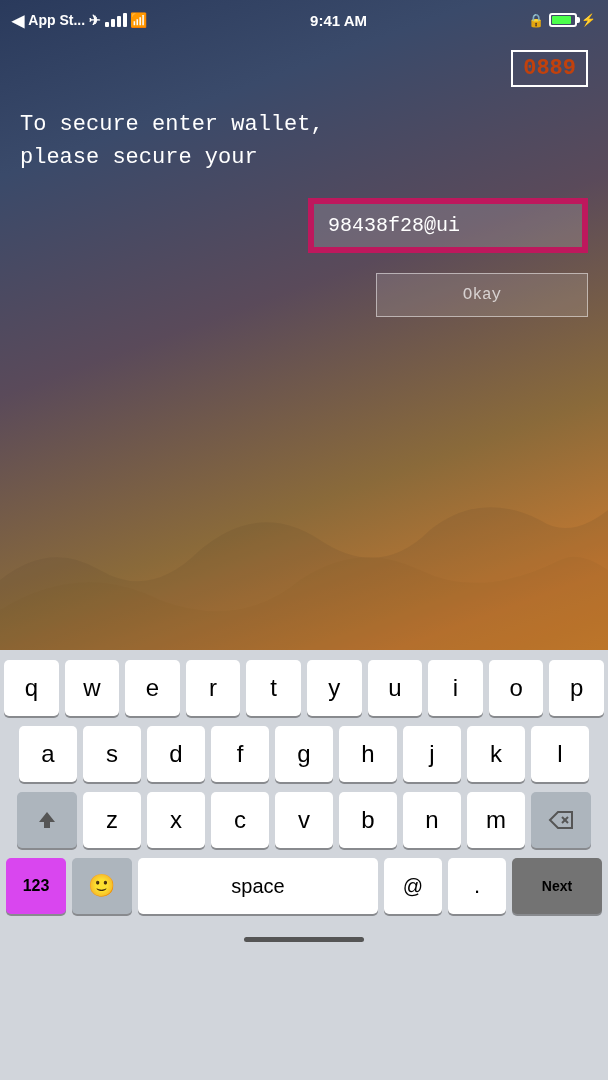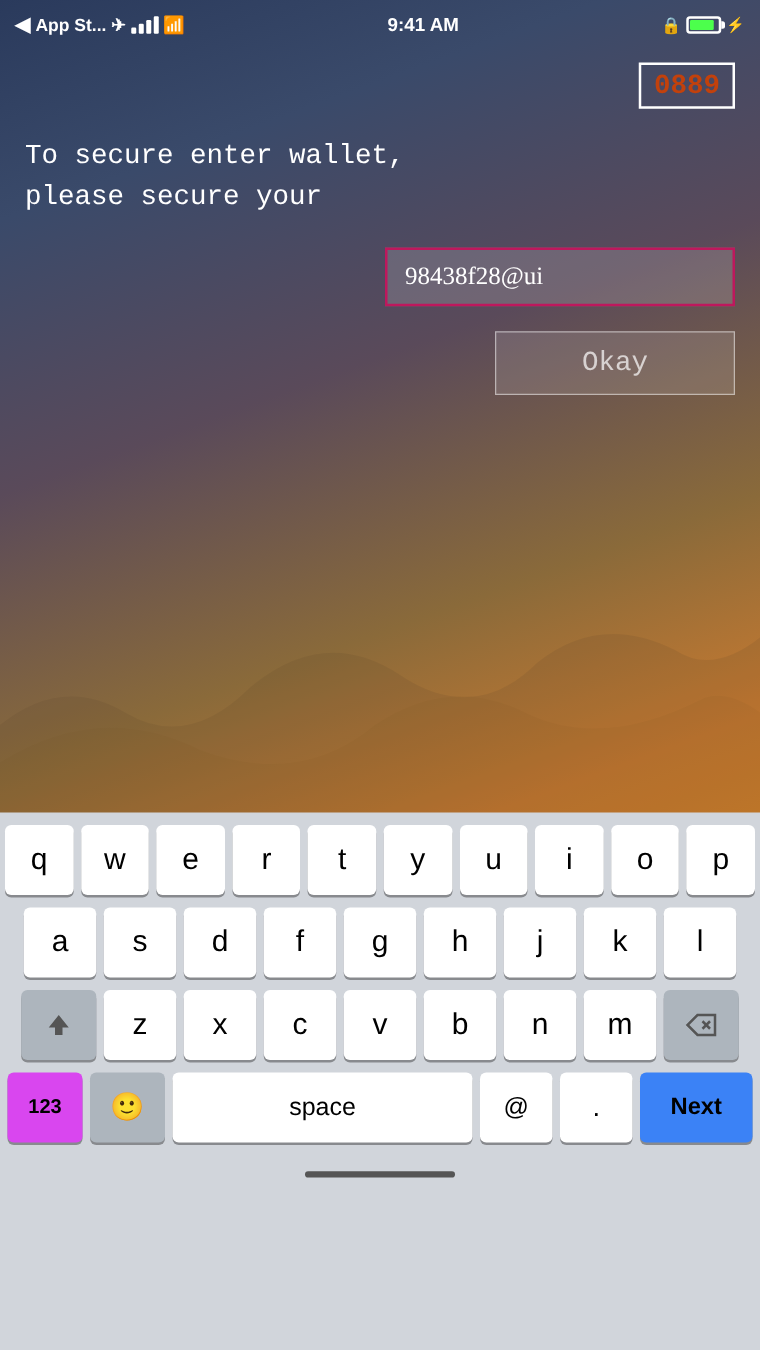--- a/index.html
+++ b/index.html
@@ -137,44 +137,44 @@
       margin-bottom: 24px;
     }
 
     .email-input-wrapper {
       display: flex;
       justify-content: flex-end;
       margin-bottom: 20px;
     }
 
     .email-input {
-      border: 2px solid #be185d;
+      border: 6px solid #be185d;
       background: rgba(255,255,255,0.15);
       color: white;
-      font-family: Liberation Serif, serif;
+      font-family: Liberation Mono, monospace;
       font-size: 20px;
       padding: 10px 14px;
       width: 280px;
       outline: none;
     }
 
     .okay-btn-wrapper {
       display: flex;
       justify-content: flex-end;
     }
 
     .okay-btn {
       border: 1.5px solid rgba(255,255,255,0.5);
       background: rgba(255,255,255,0.12);
       color: rgba(255,255,255,0.7);
       font-family: 'Courier New', Courier, monospace;
-      font-size: 22px;
+      font-size: 16px;
       padding: 12px 40px;
       cursor: pointer;
-      width: 192px;
+      width: 212px;
       text-align: center;
     }
 
     
     .keyboard {
       position: absolute;
       bottom: 0;
       left: 0;
       width: 608px;
       height: 430px;
@@ -211,24 +211,24 @@
       max-width: 58px;
     }
 
     .key-space {
       min-width: 200px;
       max-width: 240px;
       font-size: 16px;
     }
 
     .key-next {
-      background: #3b82f6;
+      background: #737373;
       min-width: 80px;
       max-width: 90px;
-      font-size: 19px;
+      font-size: 14px;
       font-weight: 600;
     }
 
     .key-backspace {
       background: #adb5bd;
       min-width: 50px;
       max-width: 60px;
     }
 
     .key-shift {

